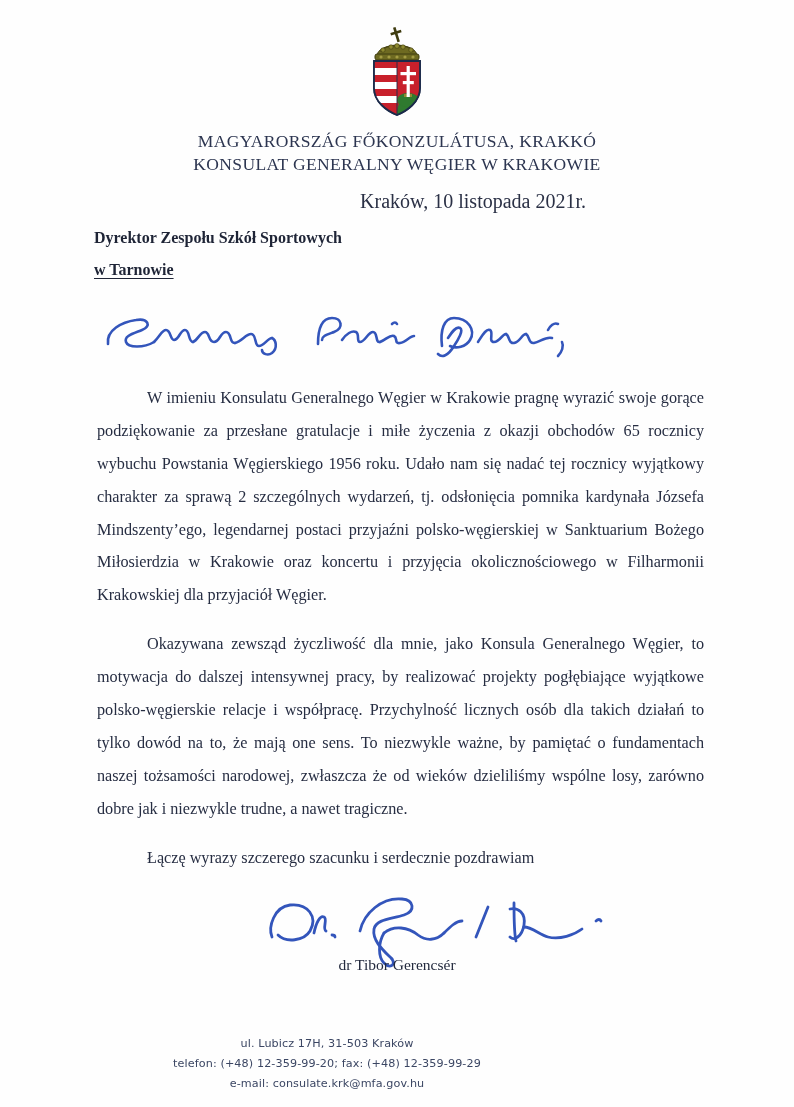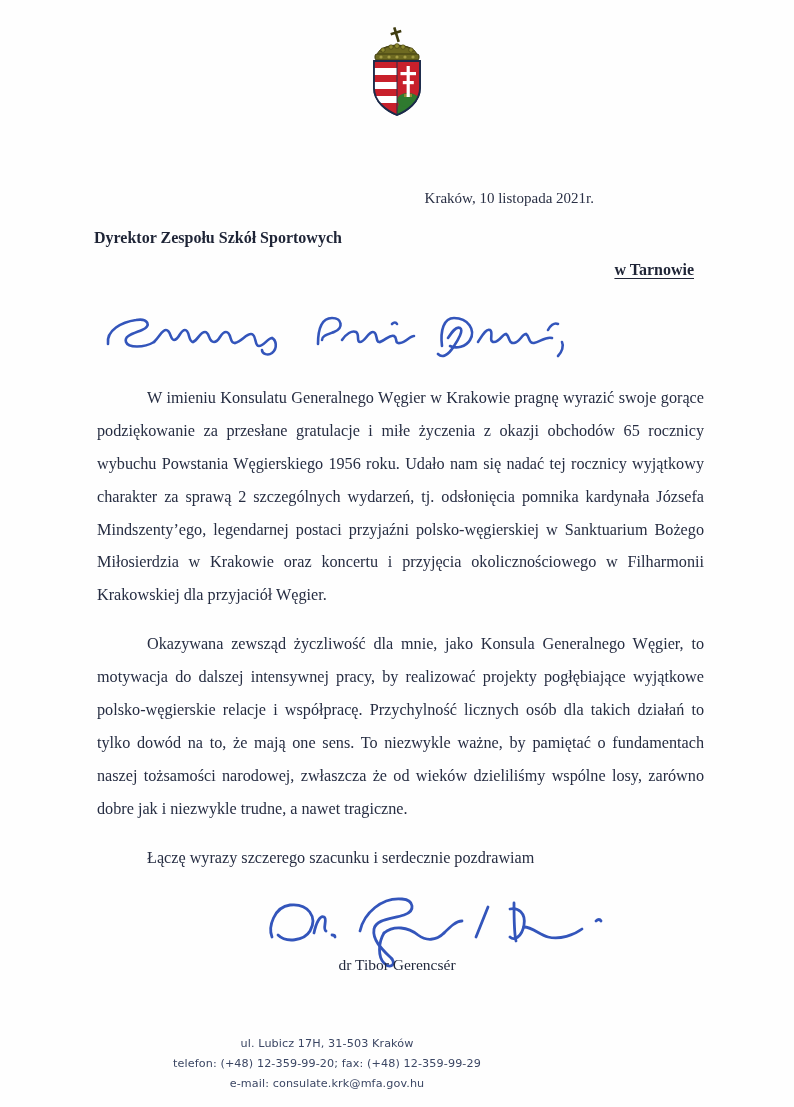--- a/index.html
+++ b/index.html
@@ -46,44 +46,43 @@
     font-size: 17.5px;
     letter-spacing: 0.35px;
     color: #2c3550;
     white-space: nowrap;
   }
 
   
   #date-line {
     position: absolute;
     top: 190px;
-    left: 12px;
+    left: 4px;
     width: 650px;
     padding-right: 68px;
     box-sizing: border-box;
     text-align: right;
-    font-size: 15px;
+    font-size: 20px;
     color: #2a3045;
   }
 
   
   #addressee {
     position: absolute;
     top: 222px;
     left: 94px;
     width: 600px;
     font-weight: bold;
     font-size: 16px;
     line-height: 2.0;
     color: #1e2436;
   }
   #addressee .underlined {
     text-decoration: underline;
     text-underline-offset: 3px;
-    text-align: right;
   }
 
   
   #salutation-hand {
     position: absolute;
     top: 296px;
     left: 96px;
     width: 470px;
     height: 62px;
   }
@@ -208,20 +207,24 @@
           <rect x="45.6" y="44" width="3.2" height="31" fill="#ffffff"></rect>
           <rect x="39.5" y="50" width="15.5" height="3.2" fill="#ffffff"></rect>
           <rect x="41.8" y="59" width="11" height="3.2" fill="#ffffff"></rect>
         </g>
         <path d="M13 39 L59 39 L59 66 C59 80, 46 89, 36 93 C26 89, 13 80, 13 66 Z" fill="none" stroke="#1b2a4a" stroke-width="1.8"></path>
         <line x1="36" y1="39" x2="36" y2="93" stroke="#1b2a4a" stroke-width="0.9"></line>
       </g>
     </svg>
   </div>
 
+  <div id="header">
+    <div class="hline">MAGYARORSZÁG FŐKONZULÁTUSA, KRAKKÓ</div>
+    <div class="hline">KONSULAT GENERALNY WĘGIER W KRAKOWIE</div>
+  </div>
 
   <div id="date-line">Kraków, 10 listopada 2021r.</div>
 
   <div id="addressee">
     <div>Dyrektor Zespołu Szkół Sportowych</div>
     <div class="underlined">w Tarnowie</div>
   </div>
 
   <div id="salutation-hand">
     <svg viewBox="0 0 470 62" width="470" height="62">

